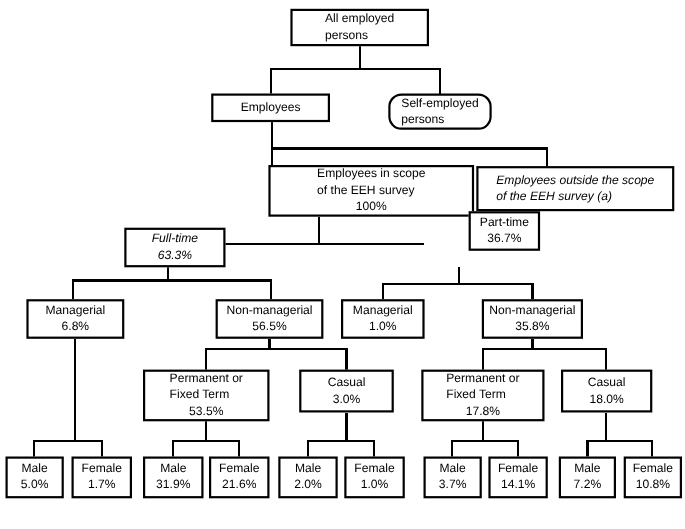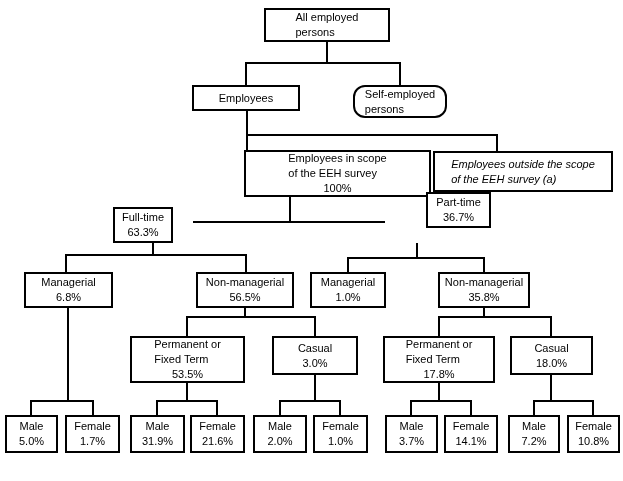--- a/index.html
+++ b/index.html
@@ -11,21 +11,21 @@
         display:flex;flex-direction:column;align-items:center;justify-content:center;
         font-size:11px;line-height:15px;}
   .node .lbl,.node .val{white-space:pre-line;display:block;}
   .footnote{position:absolute;left:7px;top:458px;font-size:11px;}
   
   .n-all{left:264px;top:8px;width:126px;height:34px;}
   .n-emp{left:192px;top:85px;width:108px;height:26px;}
   .n-self{left:353px;top:85px;width:94px;height:33px;border-radius:12px;}
   .n-inscope{left:197px;top:150px;width:187px;height:47px;margin-left:47px;}
   .n-outscope{left:433px;top:151px;width:180px;height:41px;font-style:italic;}
-  .n-ft{left:113px;top:207px;width:60px;height:36px;}
+  .n-ft{left:113px;top:207px;width:92px;height:36px;font-style:italic;}
   .n-pt{left:385px;top:192px;width:65px;height:36px;margin-left:41px;}
   .n-mgr-ft{left:24px;top:272px;width:89px;height:36px;}
   .n-nonmgr-ft{left:196px;top:272px;width:98px;height:36px;}
   .n-mgr-pt{left:310px;top:272px;width:76px;height:36px;}
   .n-nonmgr-pt{left:438px;top:272px;width:92px;height:36px;}
   .n-perm-ft{left:130px;top:336px;width:115px;height:47px;}
   .n-cas-ft{left:272px;top:336px;width:86px;height:39px;}
   .n-perm-pt{left:383px;top:336px;width:112px;height:47px;}
   .n-cas-pt{left:510px;top:336px;width:83px;height:39px;}
   .n-m1{left:5px;top:415px;width:53px;height:38px;}

